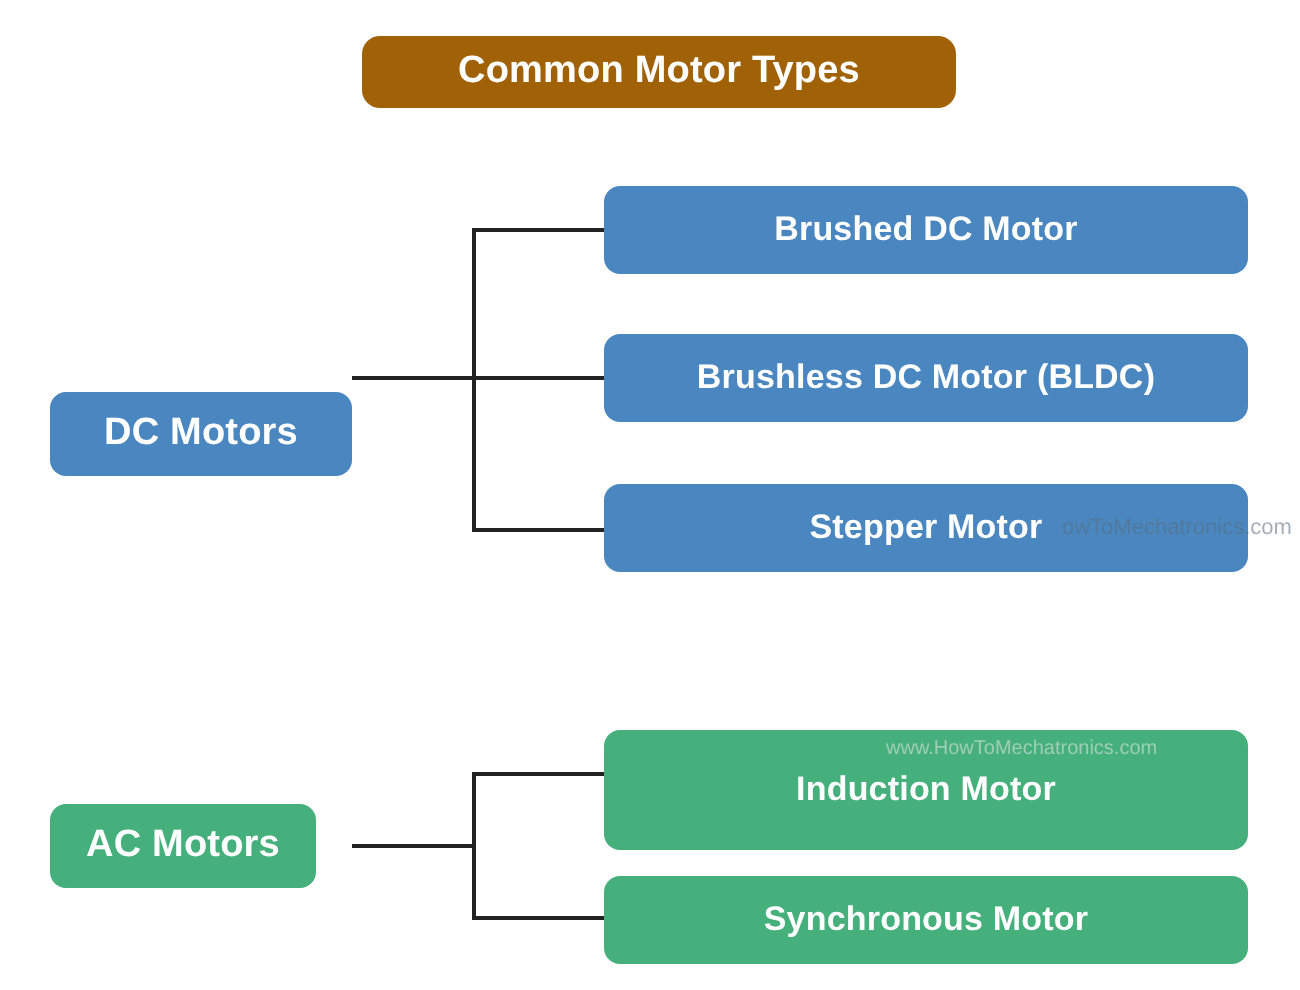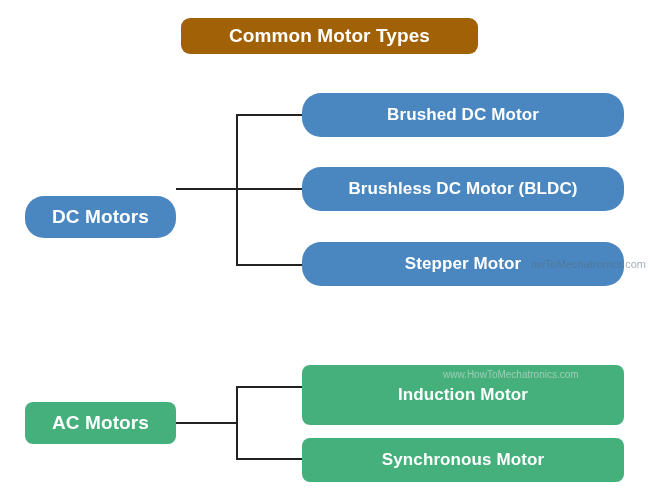--- a/index.html
+++ b/index.html
@@ -30,21 +30,21 @@
     text-align: center;
     z-index: 3;
   }
 
   .node-title {
     background: #a16207;
     border-radius: 9px;
     font-size: 19px;
   }
 
-  .node-dc      { background: #4a87c0; border-radius: 19px; }
+  .node-dc      { background: #4a87c0; }
   .node-ac      { background: #45b07c; }
 
   .node-parent  { font-size: 19px; }
   .node-child   { font-size: 17px; }
 
   
   .line {
     position: absolute;
     background: #222222;
     z-index: 1;
@@ -97,21 +97,21 @@
   <div class="watermark wm-stepper" style="left:531px; top:258px;">owToMechatronics.com</div>
 
   <div class="line line-h" style="left:176px; top:422px; width:62px;"></div>
 
   <div class="line line-v" style="left:236px; top:386px; width:2px; height:74px;"></div>
 
   <div class="line line-h" style="left:236px; top:386px; width:68px;"></div>
 
   <div class="line line-h" style="left:236px; top:458px; width:68px;"></div>
 
-  <div class="node node-ac node-parent" style="left:25px; top:402px; width:151px; height:42px;">AC Motors</div>
+  <div class="node node-ac node-parent" style="left:25px; top:402px; width:133px; height:42px;">AC Motors</div>
 
   <div class="node node-ac node-child" style="left:302px; top:365px; width:322px; height:60px;">Induction Motor</div>
 
   <div class="watermark wm-induction" style="left:443px; top:369px;">www.HowToMechatronics.com</div>
 
   <div class="node node-ac node-child" style="left:302px; top:438px; width:322px; height:44px;">Synchronous Motor</div>
 
 </div>
 
 </body></html>

